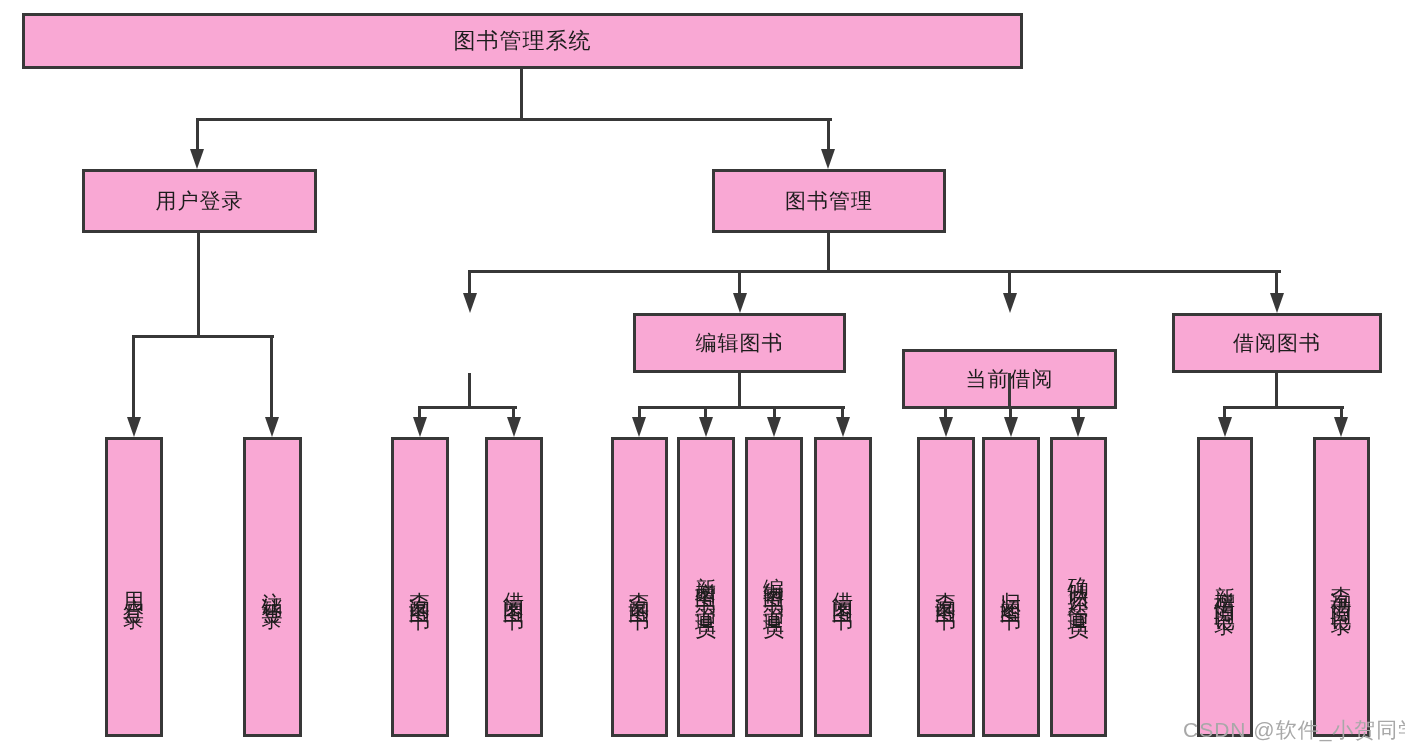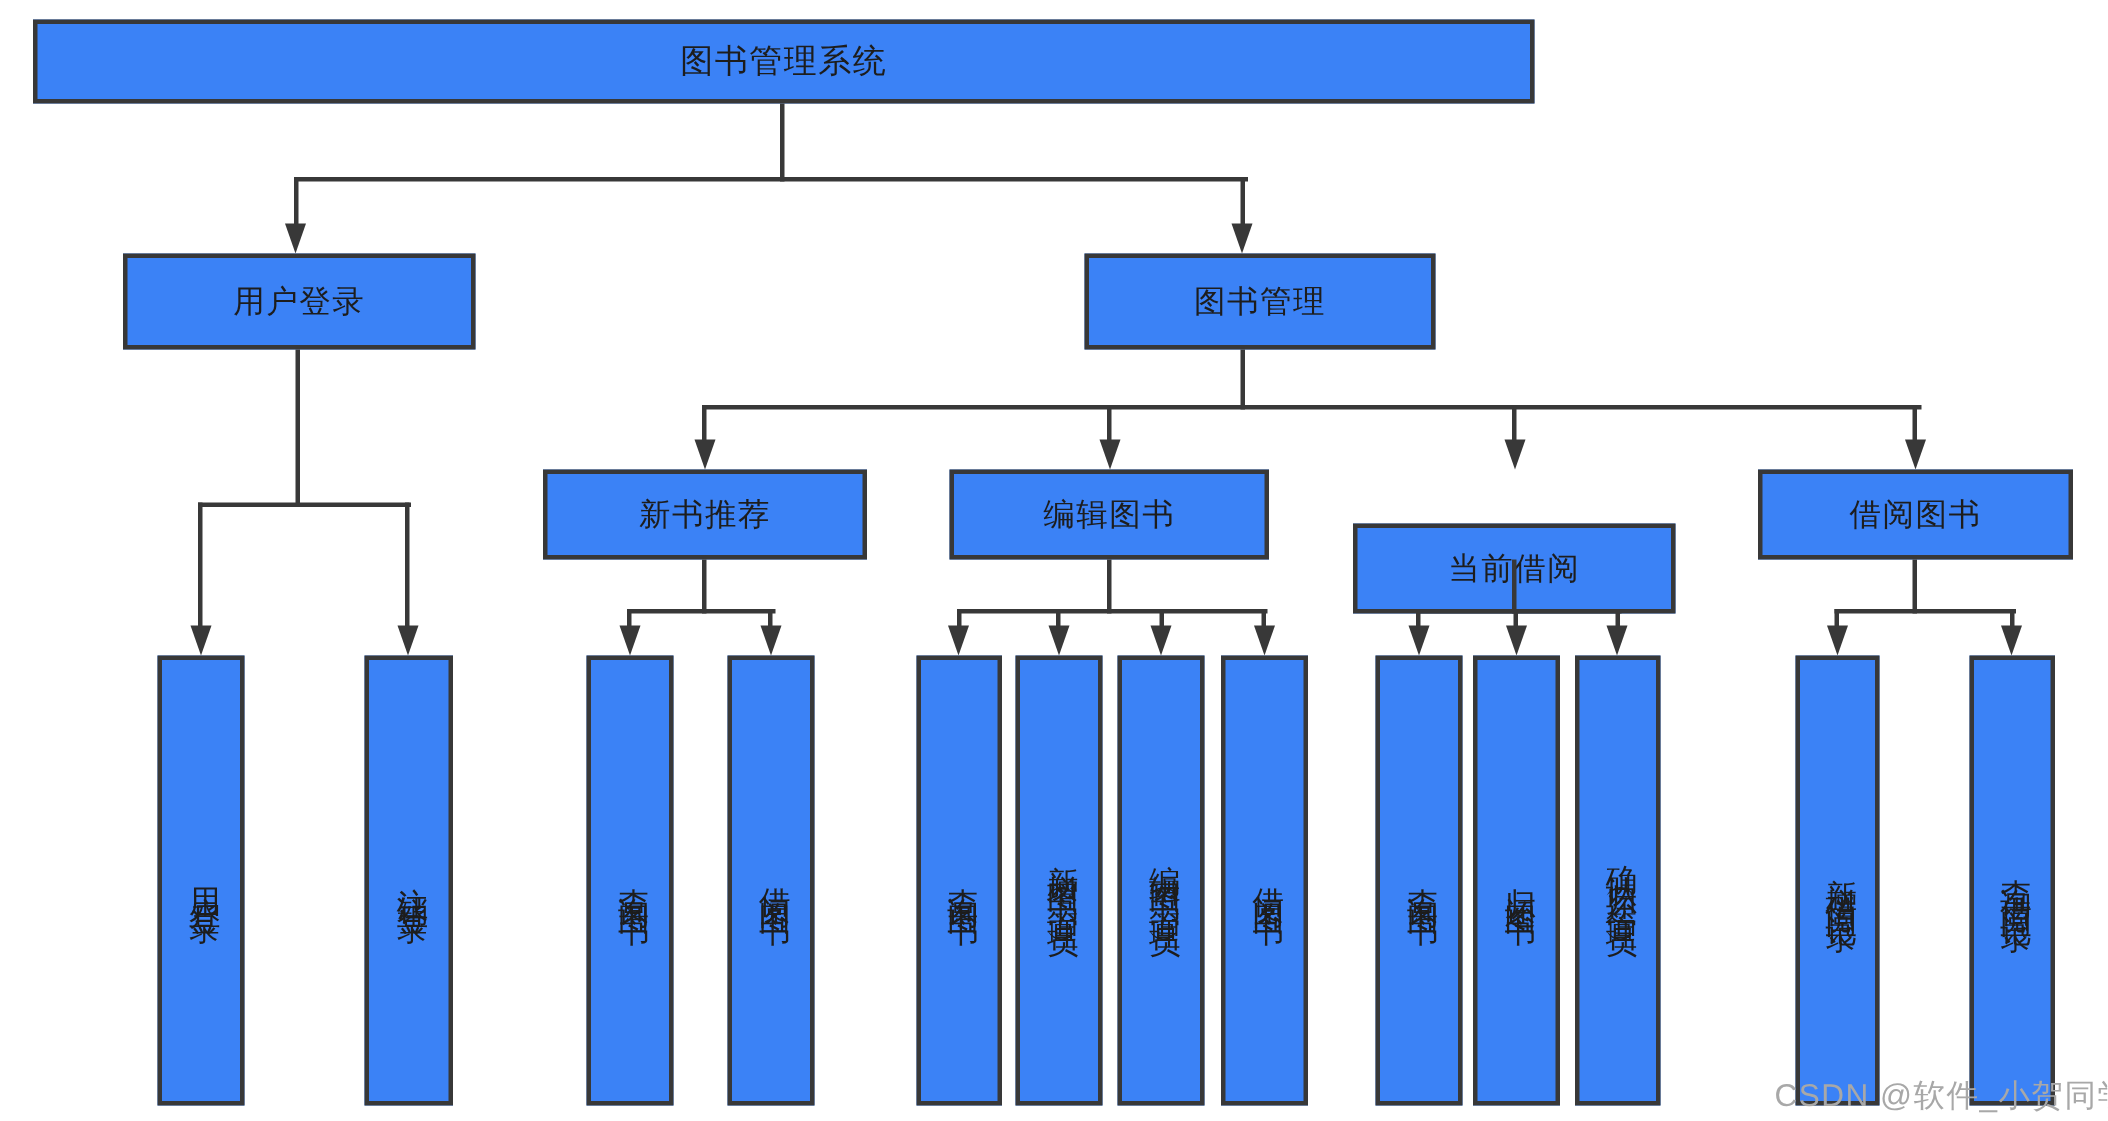--- a/index.html
+++ b/index.html
@@ -14,29 +14,28 @@
     width: 1405px;
     height: 747px;
     background: var(--bg);
     font-family: "Liberation Sans", "DejaVu Sans", sans-serif;
     overflow: hidden;
   }
   .node {
     position: absolute;
     box-sizing: border-box;
     border: 3px solid var(--line);
-    background: #3b82f6;
+    background: #f9a8d4;
     display: flex;
     align-items: center;
     justify-content: center;
     font-size: 21px;
     color: var(--text);
     letter-spacing: 1px;
     white-space: nowrap;
-    font-family: Liberation Mono, monospace;
   }
   .leaf {
     writing-mode: vertical-lr;
     letter-spacing: 6px;
     font-size: 21px;
     line-height: 1;
   }
   .vline, .hline { position: absolute; background: var(--line); }
   .vline { width: 3px; }
   .hline { height: 3px; }
@@ -66,41 +65,40 @@
   <div class="node" style="left:22px; top:13px; width:1001px; height:56px; font-size:22px;">图书管理系统</div>
 
   <div class="vline" style="left:520px; top:69px; height:52px;"></div>
   <div class="hline" style="left:196px; top:118px; width:636px;"></div>
   <div class="vline" style="left:196px; top:118px; height:33px;"></div>
   <div class="arrow" style="left:190px; top:149px;"></div>
   <div class="vline" style="left:827px; top:118px; height:33px;"></div>
   <div class="arrow" style="left:821px; top:149px;"></div>
 
   <div class="node" style="left:82px; top:169px; width:235px; height:64px;">用户登录</div>
-  <div class="node" style="left:712px; top:169px; width:234px; height:64px;margin-left:11px;">图书管理</div>
+  <div class="node" style="left:712px; top:169px; width:234px; height:64px;">图书管理</div>
 
   <div class="vline" style="left:197px; top:233px; height:105px;"></div>
   <div class="hline" style="left:132px; top:335px; width:142px;"></div>
   <div class="vline" style="left:132px; top:335px; height:84px;"></div>
   <div class="arrow" style="left:127px; top:417px;"></div>
   <div class="vline" style="left:270px; top:335px; height:84px;"></div>
   <div class="arrow" style="left:265px; top:417px;"></div>
 
   <div class="vline" style="left:827px; top:233px; height:40px;"></div>
   <div class="hline" style="left:468px; top:270px; width:813px;"></div>
   <div class="vline" style="left:468px; top:270px; height:25px;"></div>
   <div class="arrow" style="left:463px; top:293px;"></div>
   <div class="vline" style="left:738px; top:270px; height:25px;"></div>
   <div class="arrow" style="left:733px; top:293px;"></div>
   <div class="vline" style="left:1008px; top:270px; height:25px;"></div>
   <div class="arrow" style="left:1003px; top:293px;"></div>
   <div class="vline" style="left:1275px; top:270px; height:25px;"></div>
   <div class="arrow" style="left:1270px; top:293px;"></div>
 
-  <div class="node" style="left:362px; top:313px; width:216px; height:60px;">新书推荐</div>
   <div class="node" style="left:633px; top:313px; width:213px; height:60px;">编辑图书</div>
   <div class="node" style="left:902px; top:313px; width:215px; height:60px;margin-top:36px;">当前借阅</div>
   <div class="node" style="left:1172px; top:313px; width:210px; height:60px;">借阅图书</div>
 
   <div class="vline" style="left:468px; top:373px; height:36px;"></div>
   <div class="hline" style="left:418px; top:406px; width:99px;"></div>
   <div class="vline" style="left:418px; top:406px; height:13px;"></div>
   <div class="arrow" style="left:413px; top:417px;"></div>
   <div class="vline" style="left:512px; top:406px; height:13px;"></div>
   <div class="arrow" style="left:507px; top:417px;"></div>

